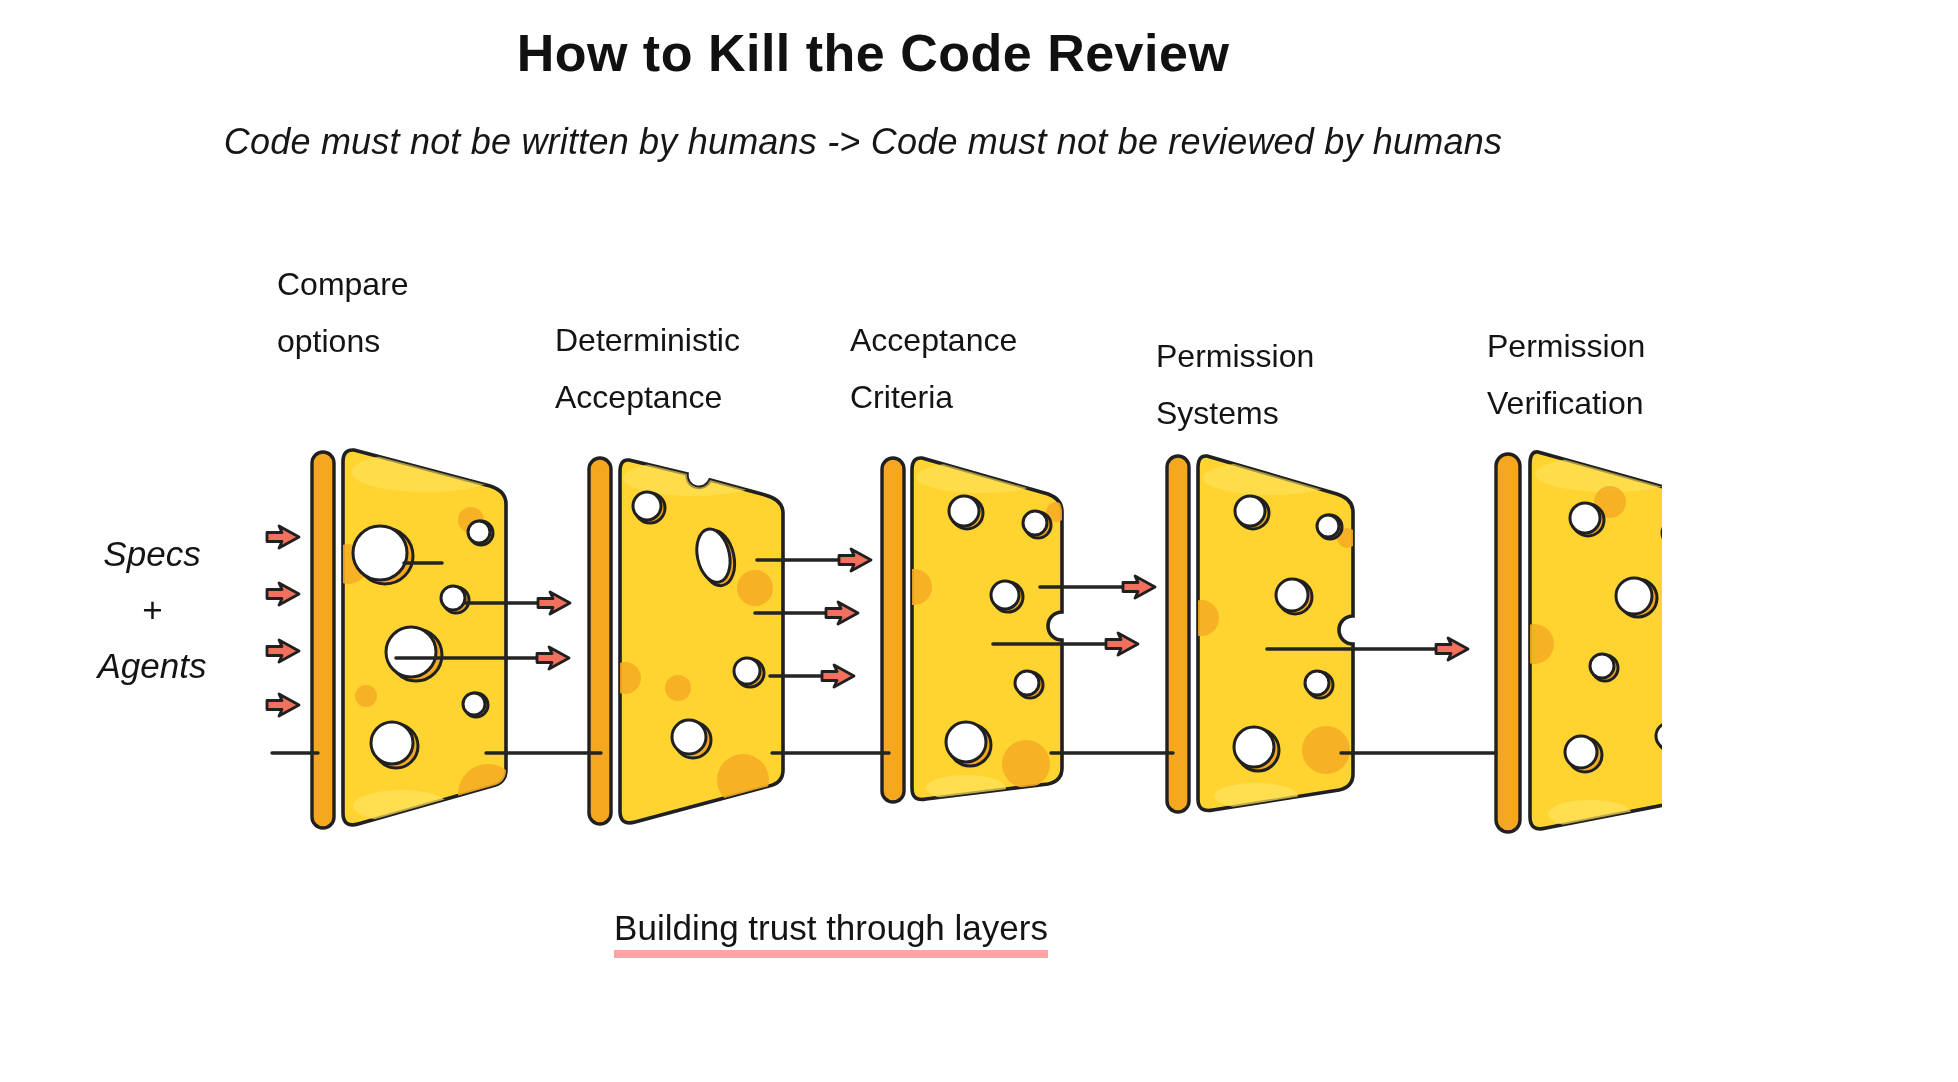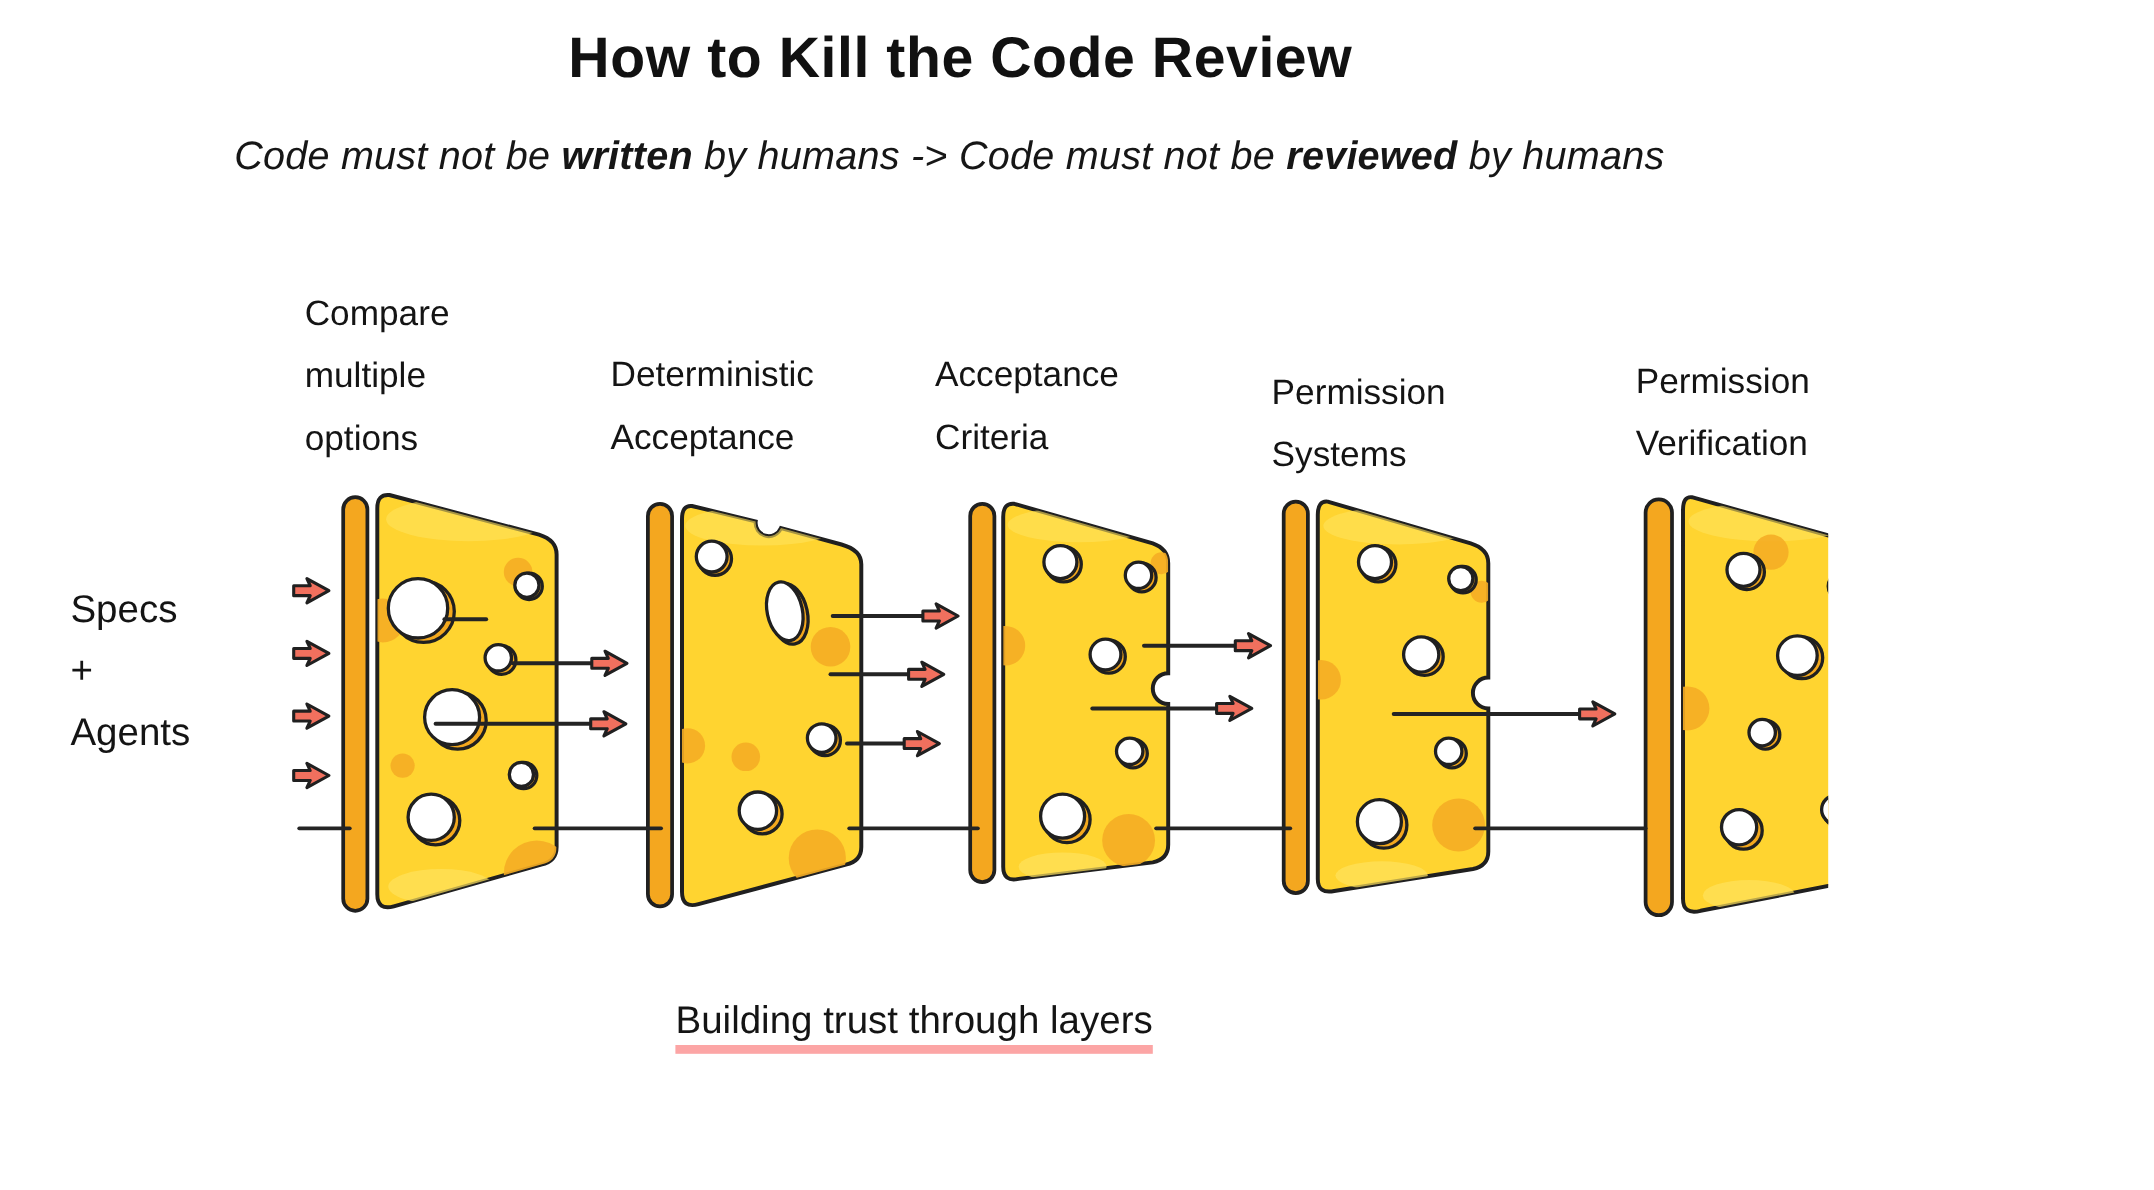--- a/index.html
+++ b/index.html
@@ -10,49 +10,48 @@
   .title{
     position:absolute;top:24px;left:0;right:0;text-align:center;margin:0;
     font-size:52px;line-height:58px;font-weight:700;letter-spacing:.5px;
     transform:translateX(42px);color:#111;
   }
   .subtitle{
     position:absolute;top:120px;left:0;right:0;text-align:center;margin:0;
     font-size:36px;line-height:44px;font-style:italic;letter-spacing:.2px;
     transform:translateX(32px);color:#161616;
   }
-  .subtitle .b{font-weight:700;}
+  .subtitle .b{font-weight:400;}
   .layer-label{
     position:absolute;width:280px;
     font-size:32px;line-height:57px;color:#141414;
   }
   .source-label{
-    position:absolute;left:64px;top:526px;width:240px;
-    font-size:35px;line-height:56px;color:#141414;
+    position:absolute;left:32px;top:526px;width:240px;text-align:center;
+    font-size:35px;line-height:56px;color:#141414;font-style:italic;
   }
   .caption{
     position:absolute;top:906px;left:0;right:0;text-align:center;margin:0;
     font-size:35px;line-height:44px;color:#141414;
   }
   .caption .u{border-bottom:8px solid #fca5a5;padding-bottom:3px;}
   .cheese{position:absolute;}
   .overlay{position:absolute;left:0;top:0;}
 </style>
 </head>
 <body>
 
 <div class="canvas">
 
   <h1 class="title">How to Kill the Code Review</h1>
 
   <p class="subtitle"><span>Code must not be </span><span class="b">written</span><span> by humans -&gt; Code must not be </span><span class="b">reviewed</span><span> by humans</span></p>
 
   <div class="layer-label" style="left:277px;top:256px;">
     <div>Compare</div>
-    <div>multiple</div>
     <div>options</div>
   </div>
   <div class="layer-label" style="left:555px;top:312px;">
     <div>Deterministic</div>
     <div>Acceptance</div>
   </div>
   <div class="layer-label" style="left:850px;top:312px;">
     <div>Acceptance</div>
     <div>Criteria</div>
   </div>

